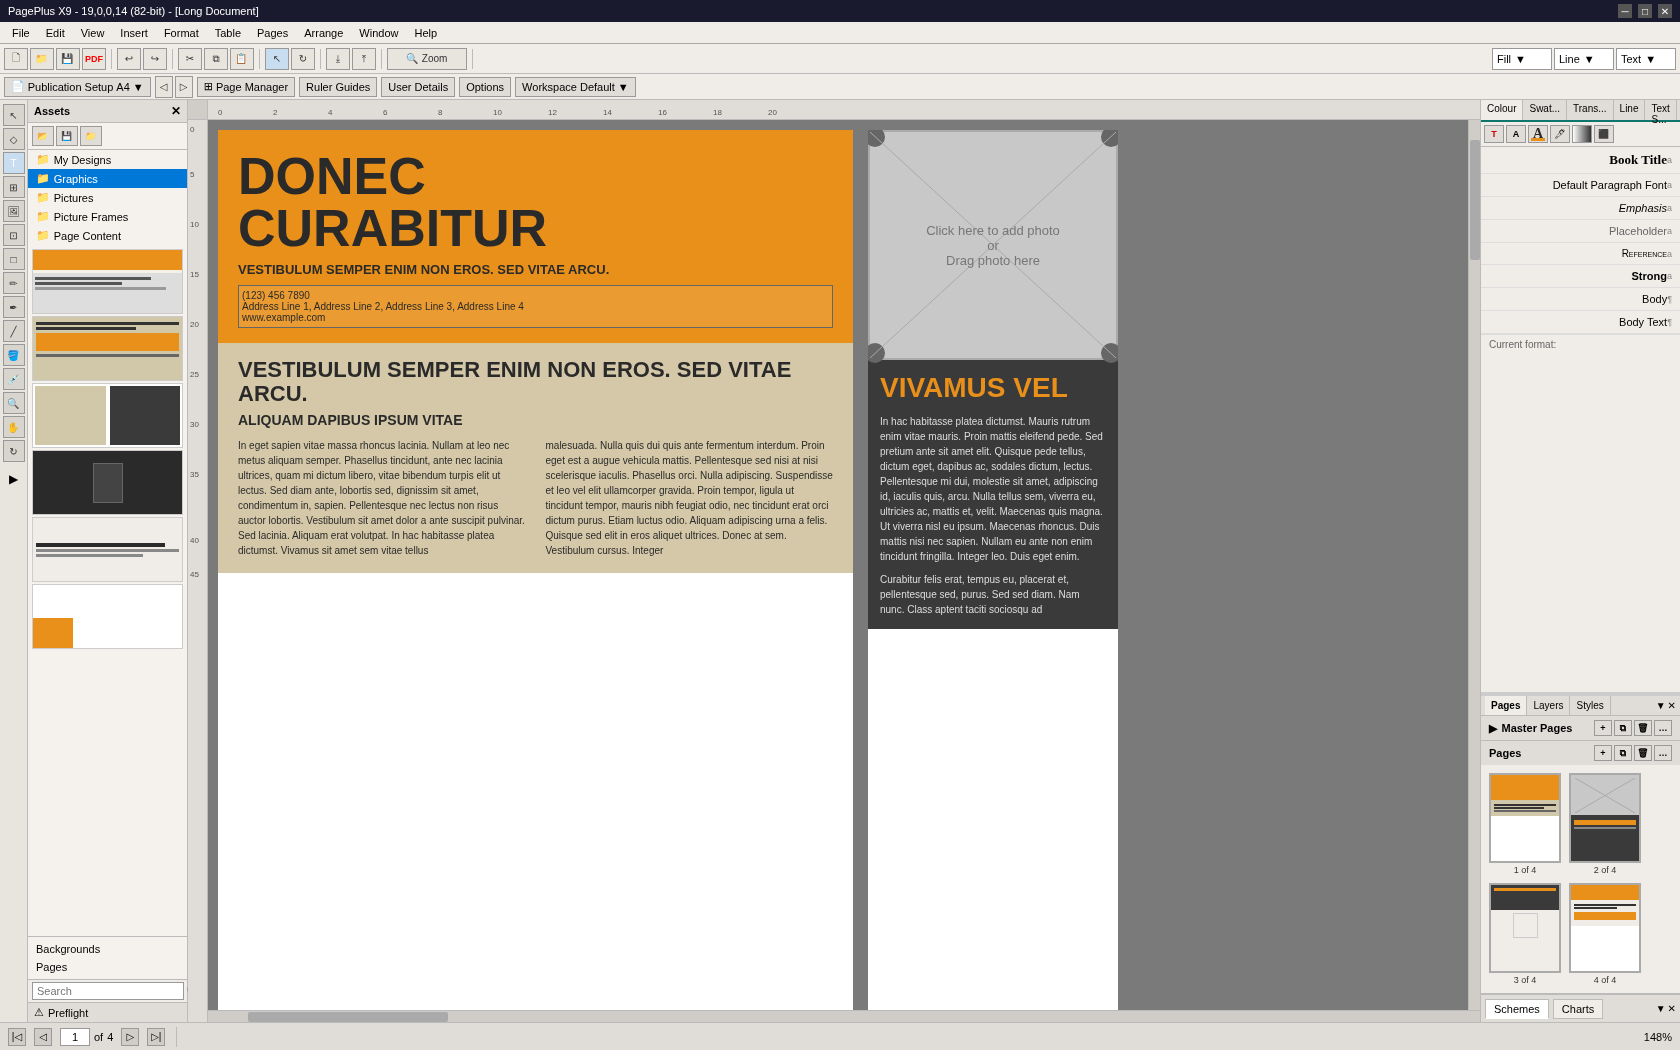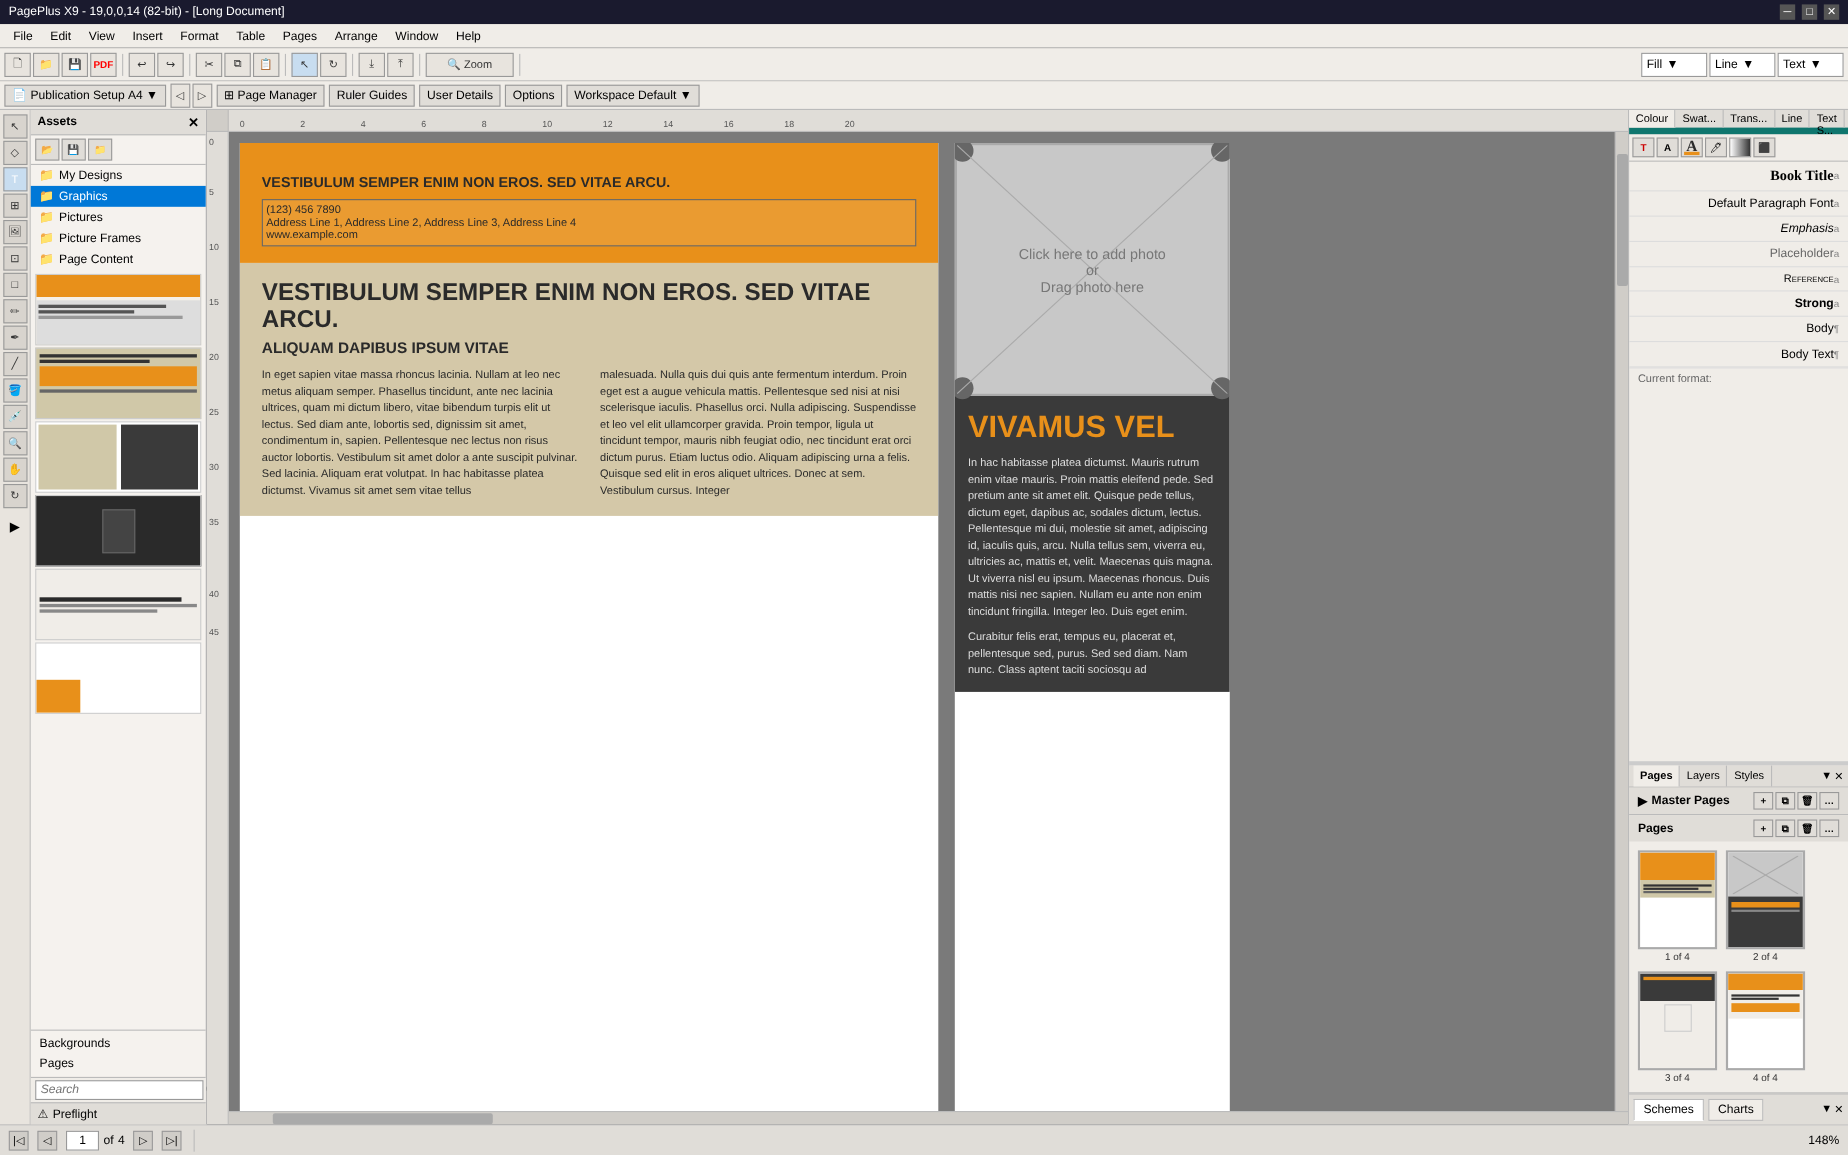--- a/index.html
+++ b/index.html
@@ -171,21 +171,20 @@
       padding: 2px 4px;
       border-top: 1px solid #bbb;
       background: #f0ede8;
     }
     #search-input {
       flex: 1;
       height: 18px;
       font-size: 11px;
       border: 1px solid #999;
       padding: 0 4px;
-      font-style: italic;
     }
 
     
     #canvas-area {
       flex: 1;
       background: #7a7a7a;
       position: relative;
       overflow: hidden;
     }
     #ruler-h {
@@ -487,21 +486,21 @@
       background: #f0ede8;
       border-left: 1px solid #bbb;
       display: flex;
       flex-direction: column;
     }
 
     
     #color-tabs {
       display: flex;
       background: #e0ddd8;
-      border-bottom: 6px solid #0f766e;
+      border-bottom: 2px solid #0f766e;
       font-size: 10px;
       height: 22px;
     }
     .color-tab {
       padding: 3px 6px;
       cursor: pointer;
       border-right: 1px solid #bbb;
       font-size: 10px;
     }
     .color-tab.active { background: #f0ede8; }
@@ -811,20 +810,24 @@
         <span style="position:absolute;top:416px;left:2px;font-size:8px;color:#555;">40</span>
         <span style="position:absolute;top:450px;left:2px;font-size:8px;color:#555;">45</span>
       </div>
     </div>
 
     <div id="page-canvas">
 
       <div id="page-left" class="doc-page">
 
         <div class="page-header-orange">
+          <div class="page-title-main">
+            <div>DONEC</div>
+            <div>CURABITUR</div>
+          </div>
           <div class="page-subtitle">VESTIBULUM SEMPER ENIM NON EROS. SED VITAE ARCU.</div>
           <div class="page-address">
             <div>(123) 456 7890</div>
             <div>Address Line 1, Address Line 2, Address Line 3, Address Line 4</div>
             <div>www.example.com</div>
           </div>
         </div>
 
         <div class="page-body">
           <div class="page-body-heading">VESTIBULUM SEMPER ENIM NON EROS. SED VITAE ARCU.</div>

